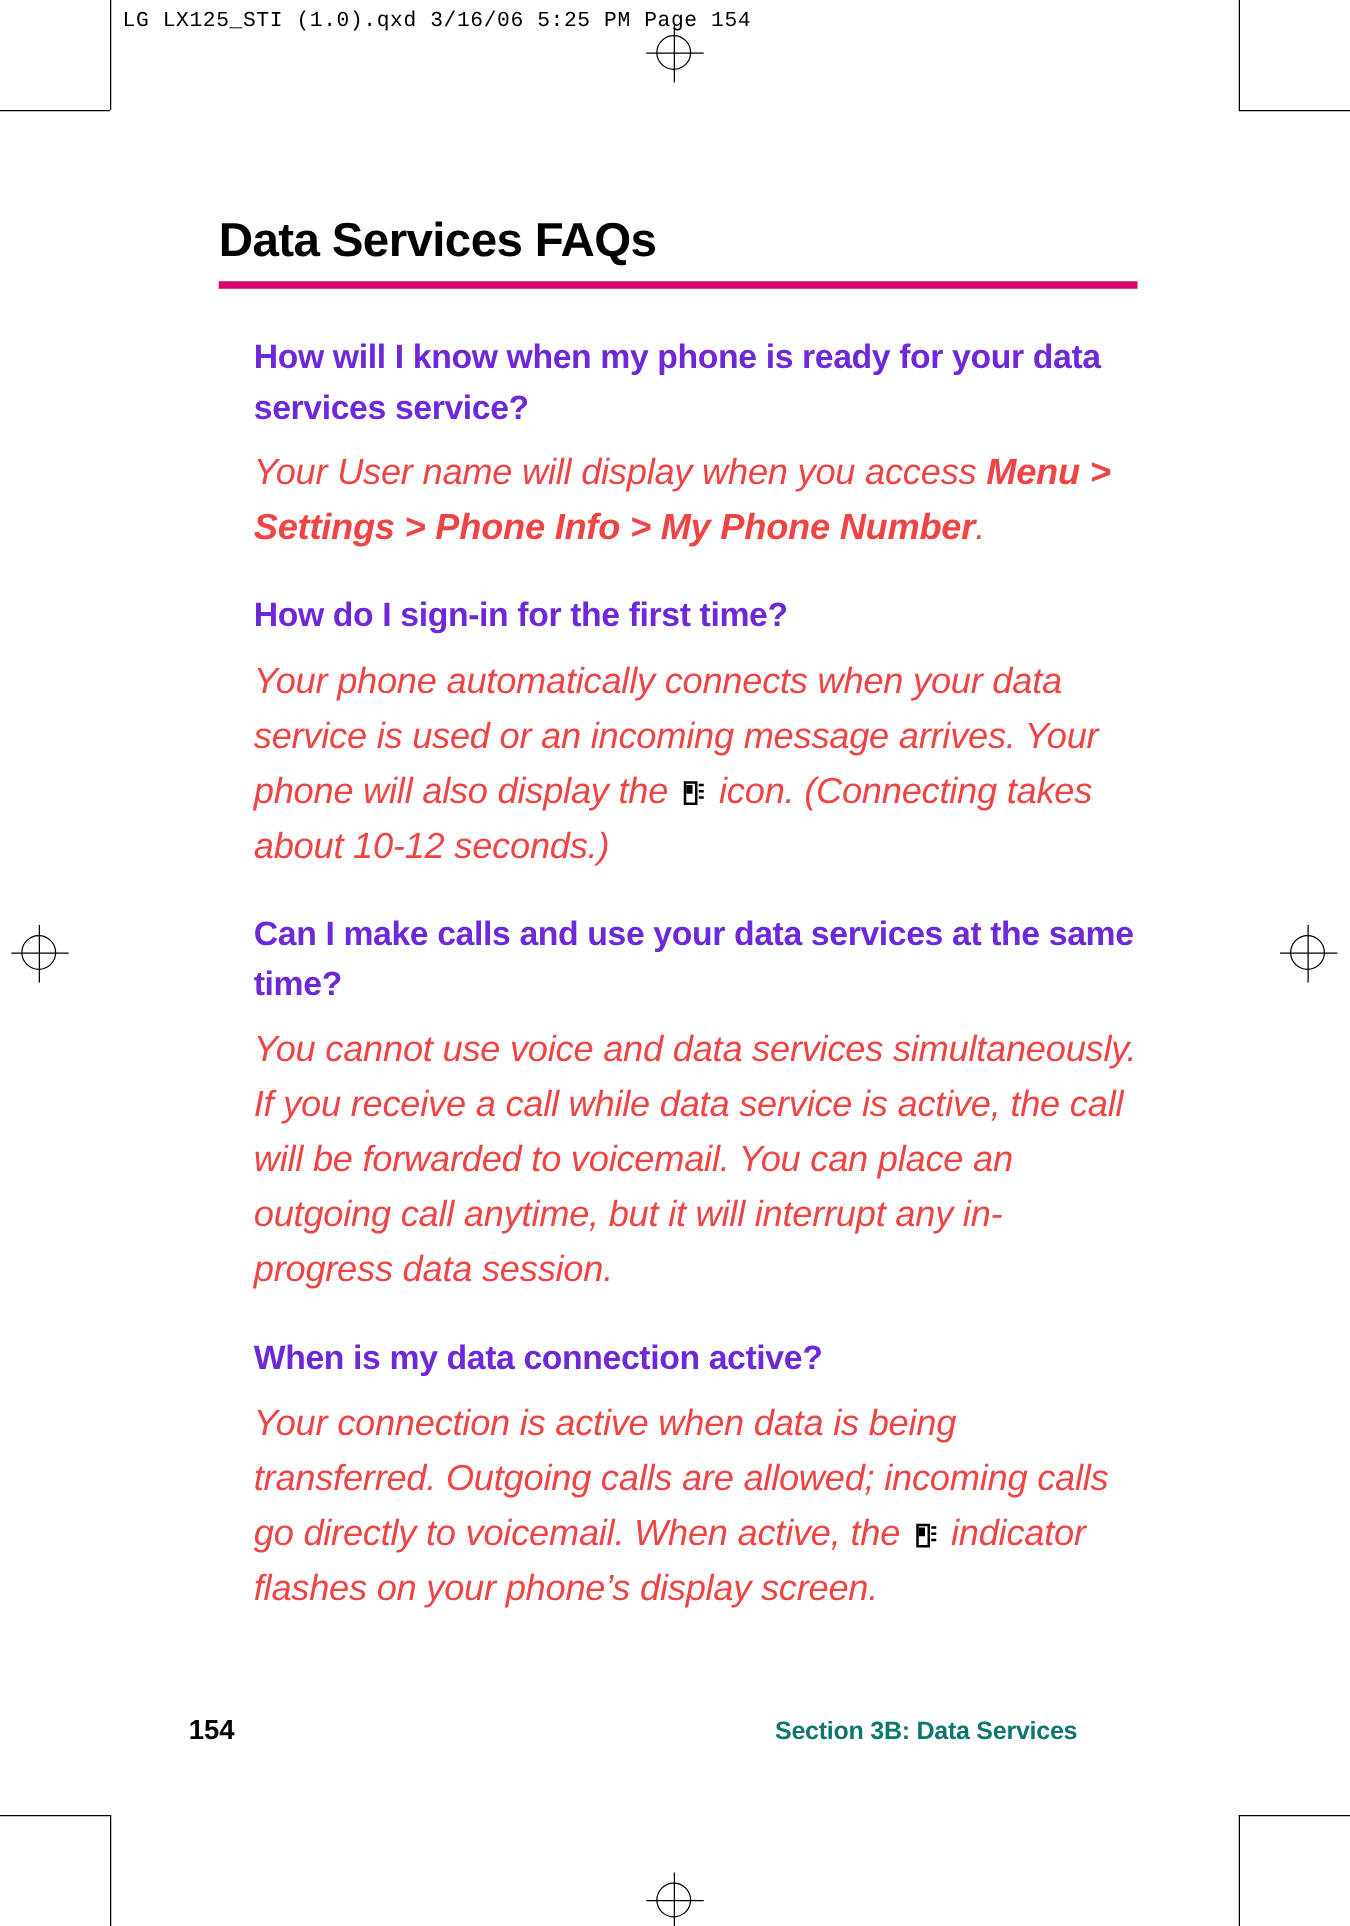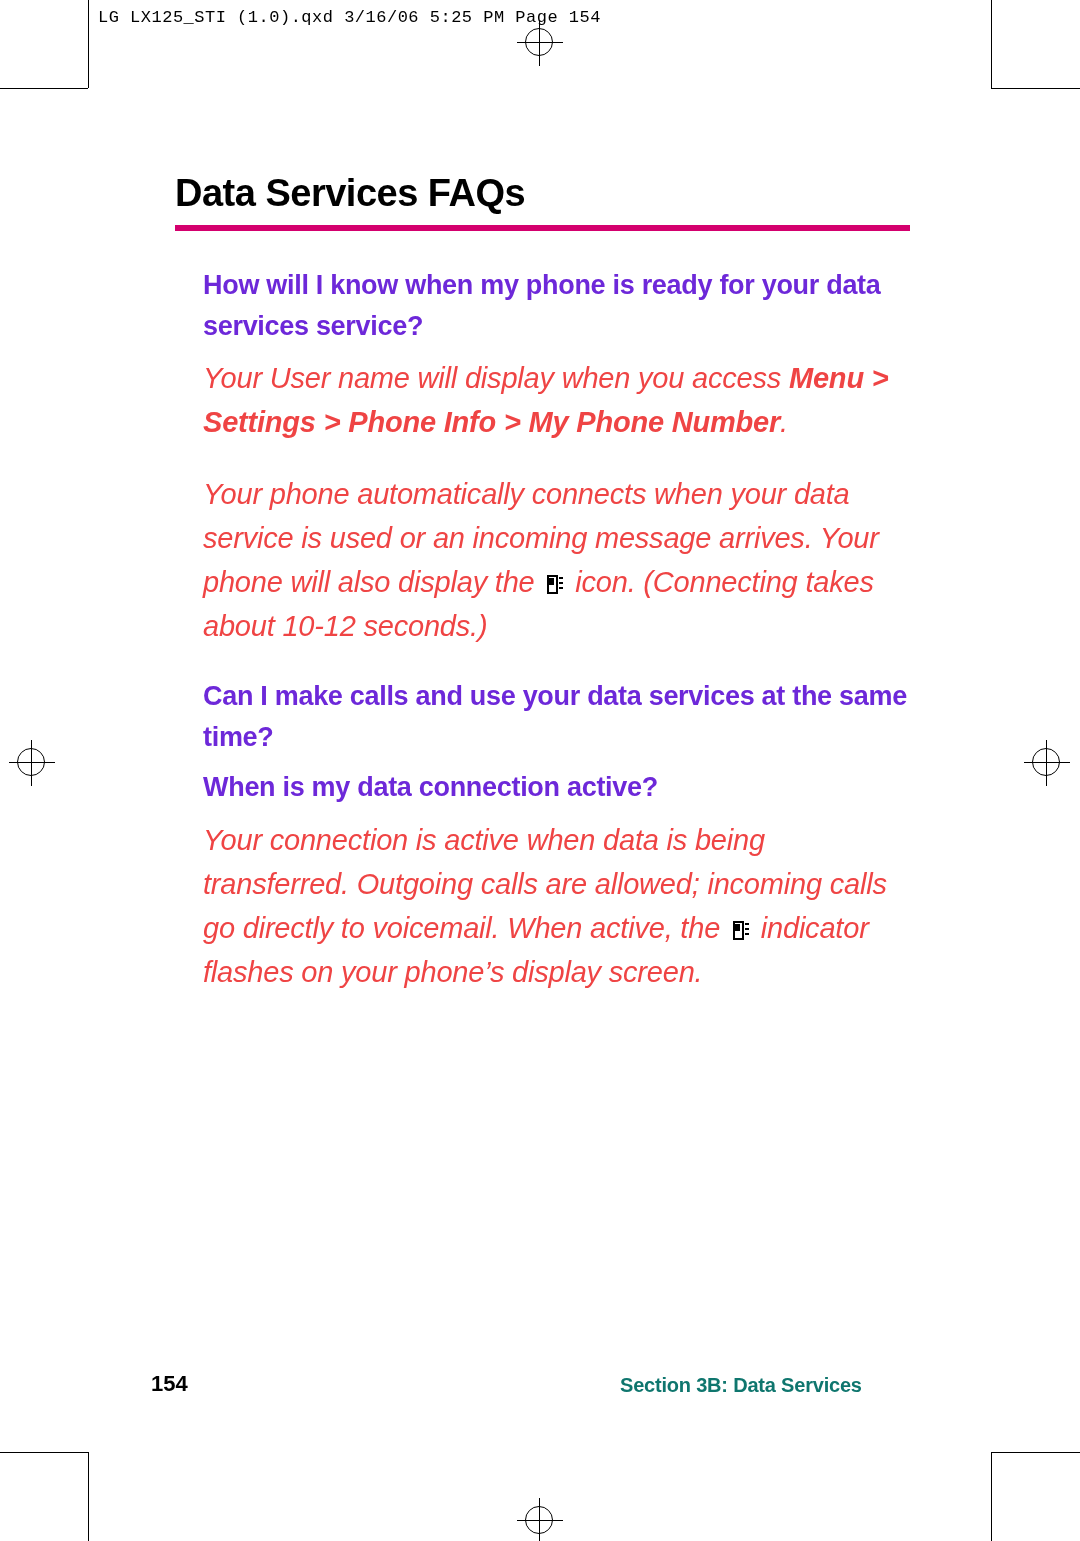--- a/index.html
+++ b/index.html
@@ -206,26 +206,28 @@
 <div class="page">
 
   <h1 class="page-title">Data Services FAQs</h1>
   <div class="title-rule"></div>
 
   <p class="q indent">How will I know when my phone is ready for your data services service?</p>
   <p class="a indent">
     <span>Your User name will display when you access </span><b>Menu &gt; Settings &gt; Phone Info &gt; My Phone Number</b><span>.</span>
   </p>
 
+  <p class="q indent">How do I sign-in for the first time?</p>
 
   <p class="a indent">
     <span>Your phone automatically connects when your data service is used or an incoming message arrives. Your phone will also display the </span><span class="data-icon"><span class="body"></span><span class="scr"></span><span class="w1"></span><span class="w2"></span><span class="w3"></span></span><span> icon. (Connecting takes about 10-12 seconds.)</span>
   </p>
 
   <p class="q indent">Can I make calls and use your data services at the same time?</p>
+  <p class="a indent">You cannot use voice and data services simultaneously. If you receive a call while data service is active, the call will be forwarded to voicemail. You can place an outgoing call anytime, but it will interrupt any in-progress data session.</p>
 
   <p class="q indent">When is my data connection active?</p>
   <p class="a indent">
     <span>Your connection is active when data is being transferred. Outgoing calls are allowed; incoming calls go directly to voicemail. When active, the </span><span class="data-icon"><span class="body"></span><span class="scr"></span><span class="w1"></span><span class="w2"></span><span class="w3"></span></span><span> indicator flashes on your phone’s display screen.</span>
   </p>
 
 </div>
 
 <div class="footer-page">154</div>
 <div class="footer-section">Section 3B: Data Services</div>

